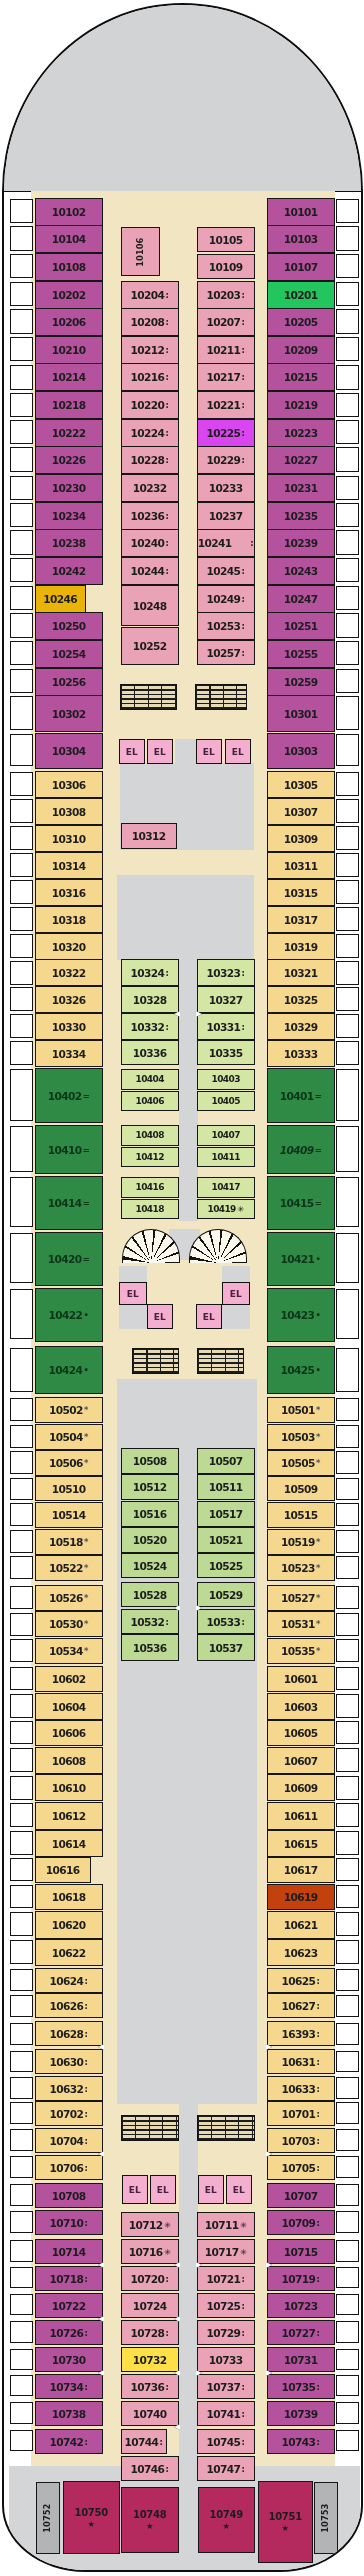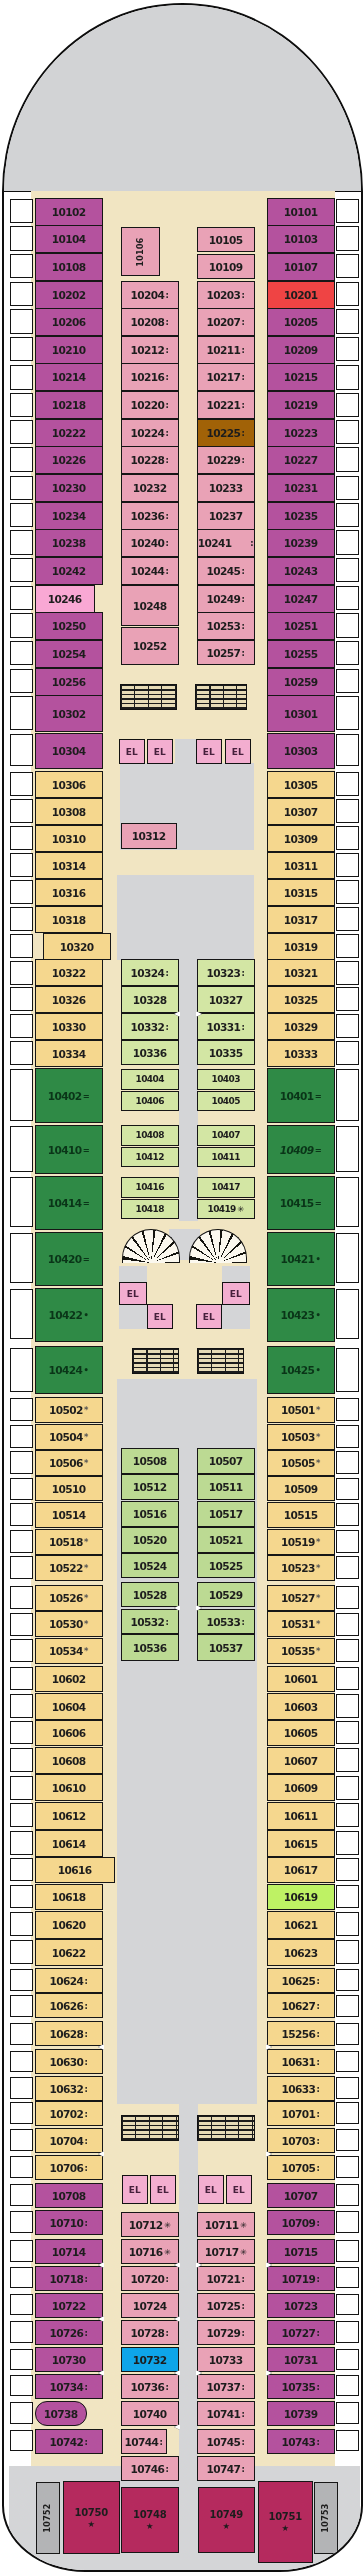--- a/index.html
+++ b/index.html
@@ -110,21 +110,21 @@
       </div>
       <div class="balc" style="left: 6.2px; top: 498px; width: 23px; height: 24px;"></div>
       <div class="cab" style="left: 31px; top: 524px; width: 68px; height: 28px; background: rgb(180, 82, 158);">
         <span class="num">10238</span>
       </div>
       <div class="balc" style="left: 6.2px; top: 525px; width: 23px; height: 25px;"></div>
       <div class="cab" style="left: 31px; top: 552px; width: 68px; height: 27.4px; background: rgb(180, 82, 158);">
         <span class="num">10242</span>
       </div>
       <div class="balc" style="left: 6.2px; top: 553px; width: 23px; height: 24px;"></div>
-      <div class="cab" style="left: 31px; top: 580px; width: 60px; height: 27.4px; background: #f9a8d4;">
+      <div class="cab" style="left: 31px; top: 580px; width: 51px; height: 27.4px; background: #eab308;">
         <span class="num">10246</span>
       </div>
       <div class="balc" style="left: 6.2px; top: 581px; width: 23px; height: 24px;"></div>
       <div class="cab" style="left: 31px; top: 607px; width: 68px; height: 28px; background: rgb(180, 82, 158);">
         <span class="num">10250</span>
       </div>
       <div class="balc" style="left: 6.2px; top: 608px; width: 23px; height: 25px;"></div>
       <div class="cab" style="left: 31px; top: 635px; width: 68px; height: 27.4px; background: rgb(180, 82, 158);">
         <span class="num">10254</span>
       </div>
@@ -158,21 +158,21 @@
       </div>
       <div class="balc" style="left: 6.2px; top: 848px; width: 23px; height: 23.5px;"></div>
       <div class="cab" style="left: 31px; top: 874px; width: 68px; height: 27px; background: rgb(245, 215, 142);">
         <span class="num">10316</span>
       </div>
       <div class="balc" style="left: 6.2px; top: 875px; width: 23px; height: 23.5px;"></div>
       <div class="cab" style="left: 31px; top: 901px; width: 68px; height: 27px; background: rgb(245, 215, 142);">
         <span class="num">10318</span>
       </div>
       <div class="balc" style="left: 6.2px; top: 902px; width: 23px; height: 23.5px;"></div>
-      <div class="cab" style="left: 31px; top: 928px; width: 68px; height: 27px; background: rgb(245, 215, 142); margin-left: 8px;">
+      <div class="cab" style="left: 31px; top: 928px; width: 68px; height: 27px; background: rgb(245, 215, 142);">
         <span class="num">10320</span>
       </div>
       <div class="balc" style="left: 6.2px; top: 929px; width: 23px; height: 23.5px;"></div>
       <div class="cab" style="left: 31px; top: 954px; width: 68px; height: 27px; background: rgb(245, 215, 142);">
         <span class="num">10322</span>
       </div>
       <div class="balc" style="left: 6.2px; top: 956px; width: 23px; height: 23.5px;"></div>
       <div class="cab" style="left: 31px; top: 981px; width: 68px; height: 27px; background: rgb(245, 215, 142);">
         <span class="num">10326</span>
       </div>
@@ -284,21 +284,21 @@
       </div>
       <div class="balc" style="left: 6.2px; top: 1771px; width: 23px; height: 23.5px;"></div>
       <div class="cab" style="left: 31px; top: 1797px; width: 68px; height: 27.4px; background: rgb(245, 215, 142);">
         <span class="num">10612</span>
       </div>
       <div class="balc" style="left: 6.2px; top: 1798px; width: 23px; height: 24px;"></div>
       <div class="cab" style="left: 31px; top: 1825px; width: 68px; height: 27px; background: rgb(245, 215, 142);">
         <span class="num">10614</span>
       </div>
       <div class="balc" style="left: 6.2px; top: 1826px; width: 23px; height: 23.5px;"></div>
-      <div class="cab" style="left: 31px; top: 1852px; width: 80px; height: 26px; background: rgb(245, 215, 142);">
+      <div class="cab" style="left: 31px; top: 1852px; width: 56px; height: 26px; background: rgb(245, 215, 142);">
         <span class="num">10616</span>
       </div>
       <div class="balc" style="left: 6.2px; top: 1853px; width: 23px; height: 23px;"></div>
       <div class="cab" style="left: 31px; top: 1879px; width: 68px; height: 26px; background: rgb(245, 215, 142);">
         <span class="num">10618</span>
       </div>
       <div class="balc" style="left: 6.2px; top: 1880px; width: 23px; height: 23px;"></div>
       <div class="cab" style="left: 31px; top: 1906px; width: 68px; height: 27.4px; background: rgb(245, 215, 142);">
         <span class="num">10620</span>
       </div>
@@ -381,42 +381,42 @@
       <div class="cab" style="left: 31px; top: 2342px; width: 68px; height: 25px; background: rgb(180, 82, 158);">
         <span class="num">10730</span>
         <div class="tri l" style="bottom: -4.5px;"></div>
       </div>
       <div class="balc" style="left: 6.2px; top: 2344px; width: 23px; height: 21px;"></div>
       <div class="cab" style="left: 31px; top: 2369px; width: 68px; height: 25px; background: rgb(180, 82, 158);">
         <span class="num">10734</span>
         <span class="sym">:</span>
       </div>
       <div class="balc" style="left: 6.2px; top: 2370px; width: 23px; height: 21px;"></div>
-      <div class="cab" style="left: 31px; top: 2396px; width: 52px; height: 25px; background: rgb(180, 82, 158); border-radius: 12px;">
+      <div class="cab" style="left: 31px; top: 2396px; width: 68px; height: 25px; background: rgb(180, 82, 158);">
         <span class="num">10738</span>
       </div>
       <div class="balc" style="left: 6.2px; top: 2397px; width: 23px; height: 22px;"></div>
       <div class="cab" style="left: 31px; top: 2424px; width: 68px; height: 25px; background: rgb(180, 82, 158);">
         <span class="num">10742</span>
         <span class="sym">:</span>
       </div>
       <div class="balc" style="left: 6.2px; top: 2425px; width: 23px; height: 21px;"></div>
       <div class="cab" style="left: 263px; top: 193px; width: 68px; height: 27.4px; background: rgb(180, 82, 158);">
         <span class="num">10101</span>
       </div>
       <div class="balc" style="left: 332px; top: 194px; width: 23px; height: 24px;"></div>
       <div class="cab" style="left: 263px; top: 220px; width: 68px; height: 28px; background: rgb(180, 82, 158);">
         <span class="num">10103</span>
       </div>
       <div class="balc" style="left: 332px; top: 221px; width: 23px; height: 25px;"></div>
       <div class="cab" style="left: 263px; top: 248px; width: 68px; height: 27.4px; background: rgb(180, 82, 158);">
         <span class="num">10107</span>
       </div>
       <div class="balc" style="left: 332px; top: 249px; width: 23px; height: 24px;"></div>
-      <div class="cab" style="left: 263px; top: 276px; width: 68px; height: 27.4px; background: #ef4444;">
+      <div class="cab" style="left: 263px; top: 276px; width: 68px; height: 27.4px; background: #22c55e;">
         <span class="num">10201</span>
       </div>
       <div class="balc" style="left: 332px; top: 277px; width: 23px; height: 24px;"></div>
       <div class="cab" style="left: 263px; top: 303px; width: 68px; height: 28px; background: rgb(180, 82, 158);">
         <span class="num">10205</span>
       </div>
       <div class="balc" style="left: 332px; top: 304px; width: 23px; height: 25px;"></div>
       <div class="cab" style="left: 263px; top: 331px; width: 68px; height: 27.4px; background: rgb(180, 82, 158);">
         <span class="num">10209</span>
       </div>
@@ -624,21 +624,21 @@
       </div>
       <div class="balc" style="left: 332px; top: 1798px; width: 23px; height: 24px;"></div>
       <div class="cab" style="left: 263px; top: 1825px; width: 68px; height: 27px; background: rgb(245, 215, 142);">
         <span class="num">10615</span>
       </div>
       <div class="balc" style="left: 332px; top: 1826px; width: 23px; height: 23.5px;"></div>
       <div class="cab" style="left: 263px; top: 1852px; width: 68px; height: 26px; background: rgb(245, 215, 142);">
         <span class="num">10617</span>
       </div>
       <div class="balc" style="left: 332px; top: 1853px; width: 23px; height: 23px;"></div>
-      <div class="cab" style="left: 263px; top: 1879px; width: 68px; height: 26px; background: #bef264;">
+      <div class="cab" style="left: 263px; top: 1879px; width: 68px; height: 26px; background: #c2410c;">
         <span class="num">10619</span>
       </div>
       <div class="balc" style="left: 332px; top: 1880px; width: 23px; height: 23px;"></div>
       <div class="cab" style="left: 263px; top: 1906px; width: 68px; height: 27.4px; background: rgb(245, 215, 142);">
         <span class="num">10621</span>
       </div>
       <div class="balc" style="left: 332px; top: 1907px; width: 23px; height: 24px;"></div>
       <div class="cab" style="left: 263px; top: 1934px; width: 68px; height: 27px; background: rgb(245, 215, 142);">
         <span class="num">10623</span>
       </div>
@@ -647,21 +647,21 @@
         <span class="num">10625</span>
         <span class="sym">:</span>
       </div>
       <div class="balc" style="left: 332px; top: 1964px; width: 23px; height: 22px;"></div>
       <div class="cab" style="left: 263px; top: 1988px; width: 68px; height: 25px; background: rgb(245, 215, 142);">
         <span class="num">10627</span>
         <span class="sym">:</span>
       </div>
       <div class="balc" style="left: 332px; top: 1990px; width: 23px; height: 22px;"></div>
       <div class="cab" style="left: 263px; top: 2016px; width: 68px; height: 25px; background: rgb(245, 215, 142);">
-        <span class="num">15256</span>
+        <span class="num">16393</span>
         <span class="sym">:</span>
         <div class="tri r" style="bottom: -4.5px;"></div>
       </div>
       <div class="balc" style="left: 332px; top: 2018px; width: 23px; height: 22px;"></div>
       <div class="cab" style="left: 263px; top: 2044px; width: 68px; height: 25px; background: rgb(245, 215, 142);">
         <span class="num">10631</span>
         <span class="sym">:</span>
       </div>
       <div class="balc" style="left: 332px; top: 2046px; width: 23px; height: 21px;"></div>
       <div class="cab" style="left: 263px; top: 2071px; width: 68px; height: 25px; background: rgb(245, 215, 142);">
@@ -860,21 +860,21 @@
         <span class="sym">:</span>
       </div>
       <div class="cab" style="left: 117px; top: 2288px; width: 58px; height: 25px; background: rgb(233, 162, 182);">
         <span class="num">10724</span>
         <div class="tri l" style="bottom: -4.5px;"></div>
       </div>
       <div class="cab" style="left: 117px; top: 2315px; width: 58px; height: 25px; background: rgb(233, 162, 182);">
         <span class="num">10728</span>
         <span class="sym">:</span>
       </div>
-      <div class="cab" style="left: 117px; top: 2342px; width: 58px; height: 25px; background: #0ea5e9;">
+      <div class="cab" style="left: 117px; top: 2342px; width: 58px; height: 25px; background: #fde047;">
         <span class="num">10732</span>
         <div class="tri l" style="bottom: -4.5px;"></div>
       </div>
       <div class="cab" style="left: 117px; top: 2369px; width: 58px; height: 25px; background: rgb(233, 162, 182);">
         <span class="num">10736</span>
         <span class="sym">:</span>
       </div>
       <div class="cab" style="left: 117px; top: 2396px; width: 58px; height: 25px; background: rgb(233, 162, 182);">
         <span class="num">10740</span>
         <div class="tri l" style="bottom: -4.5px;"></div>
@@ -906,21 +906,21 @@
         <span class="sym">:</span>
       </div>
       <div class="cab" style="left: 193px; top: 358px; width: 58px; height: 28px; background: rgb(233, 162, 182);">
         <span class="num">10217</span>
         <span class="sym">:</span>
       </div>
       <div class="cab" style="left: 193px; top: 386px; width: 58px; height: 27.4px; background: rgb(233, 162, 182);">
         <span class="num">10221</span>
         <span class="sym">:</span>
       </div>
-      <div class="cab" style="left: 193px; top: 414px; width: 58px; height: 27.4px; background: #a16207;">
+      <div class="cab" style="left: 193px; top: 414px; width: 58px; height: 27.4px; background: #d946ef;">
         <span class="num">10225</span>
         <span class="sym">:</span>
       </div>
       <div class="cab" style="left: 193px; top: 441px; width: 58px; height: 28px; background: rgb(233, 162, 182);">
         <span class="num">10229</span>
         <span class="sym">:</span>
       </div>
       <div class="cab" style="left: 193px; top: 469px; width: 58px; height: 27.4px; background: rgb(233, 162, 182);">
         <span class="num">10233</span>
       </div>

